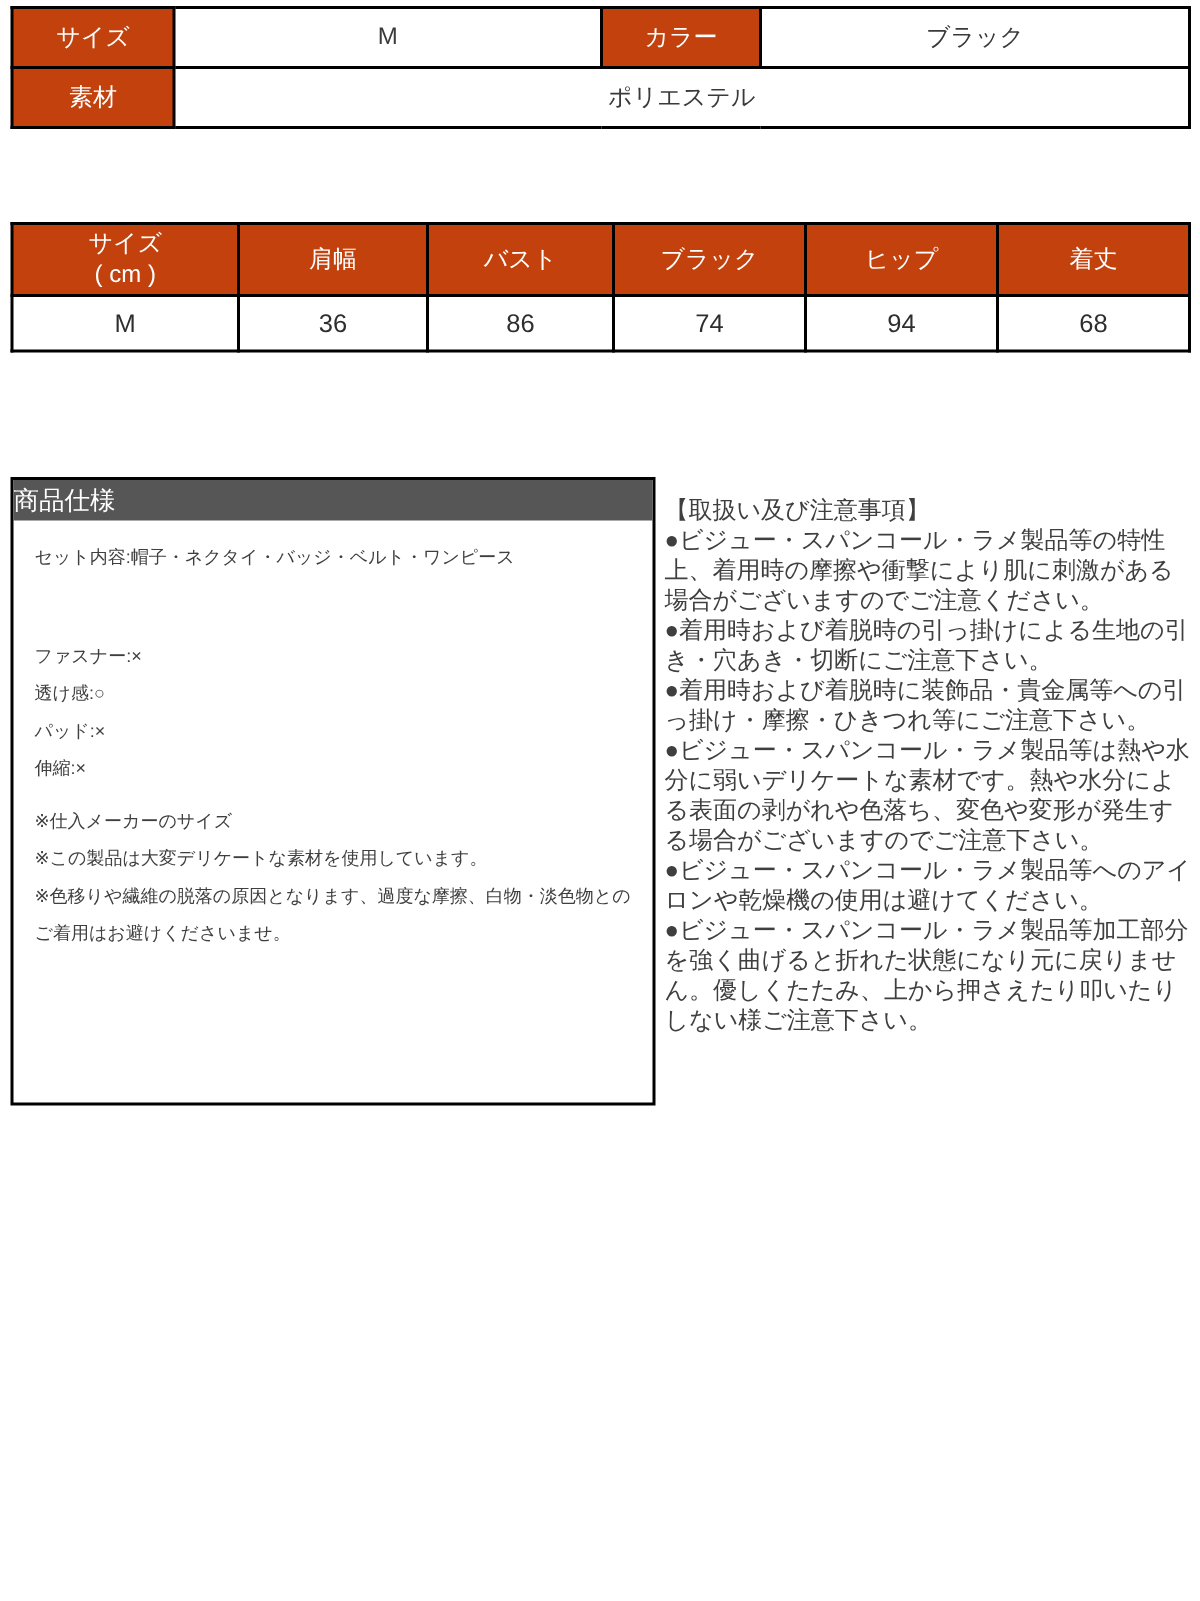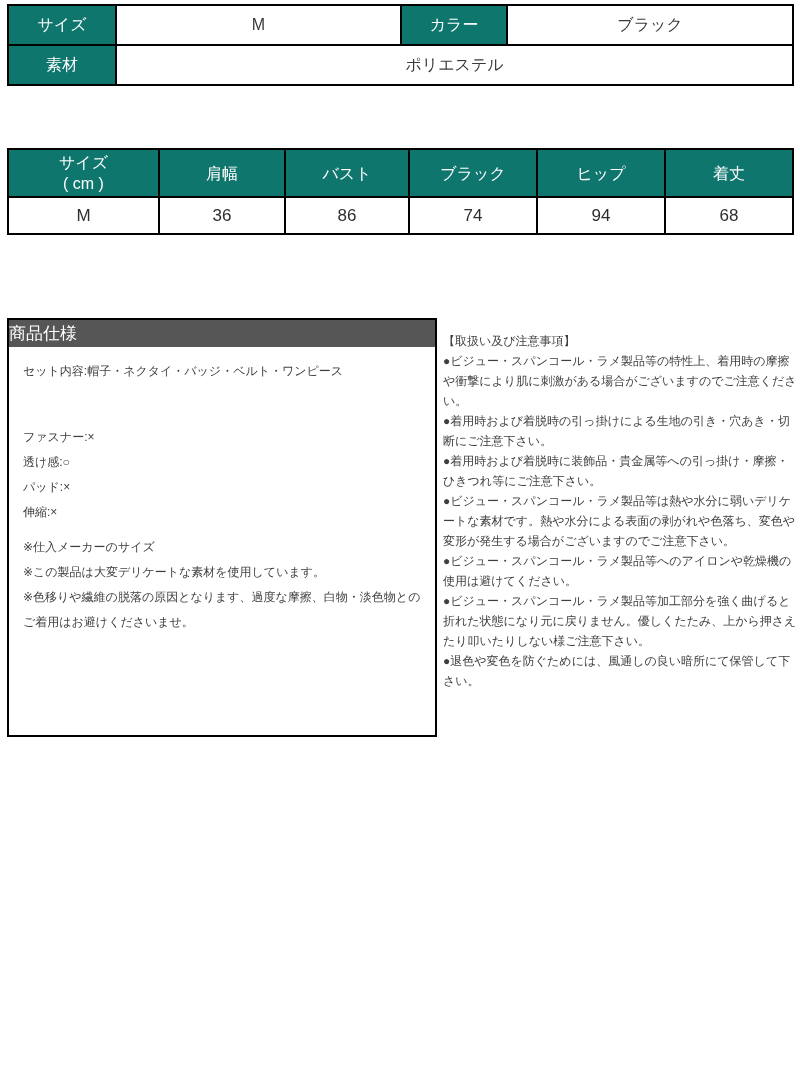--- a/index.html
+++ b/index.html
@@ -21,21 +21,21 @@
     border-collapse: collapse;
     table-layout: fixed;
   }
   .spec-table td, .spec-table th,
   .meas-table td, .meas-table th {
     border: 2px solid #000000;
     text-align: center;
     vertical-align: middle;
   }
   .dark-cell {
-    background: #0f766e;
+    background: #c2410c;
     color: #fefefe;
     font-weight: normal;
     font-size: 16px;
   }
   .spec-table td { font-size: 16px; color: #3a3a3a; }
   .spec-table tr { height: 40px; }
 
   
   .meas-table {
     position: absolute;
@@ -75,21 +75,21 @@
   }
   .gap-lg { margin-top: 41px; }
   .gap-sm { margin-top: 10px; }
 
   
   .notes-col {
     position: absolute;
     left: 443px;
     top: 331px;
     width: 354px;
-    font-size: 12px;
+    font-size: 16px;
     line-height: 20px;
     color: #3f3f3f;
   }
   .notes-col .note-line { margin: 0; }
 </style>
 </head>
 <body>
 
 <table class="spec-table">
   <colgroup>
@@ -161,14 +161,13 @@
 </div>
 
 <div class="notes-col">
   <div class="note-line">【取扱い及び注意事項】</div>
   <div class="note-line">●ビジュー・スパンコール・ラメ製品等の特性上、着用時の摩擦や衝撃により肌に刺激がある場合がございますのでご注意ください。</div>
   <div class="note-line">●着用時および着脱時の引っ掛けによる生地の引き・穴あき・切断にご注意下さい。</div>
   <div class="note-line">●着用時および着脱時に装飾品・貴金属等への引っ掛け・摩擦・ひきつれ等にご注意下さい。</div>
   <div class="note-line">●ビジュー・スパンコール・ラメ製品等は熱や水分に弱いデリケートな素材です。熱や水分による表面の剥がれや色落ち、変色や変形が発生する場合がございますのでご注意下さい。</div>
   <div class="note-line">●ビジュー・スパンコール・ラメ製品等へのアイロンや乾燥機の使用は避けてください。</div>
   <div class="note-line">●ビジュー・スパンコール・ラメ製品等加工部分を強く曲げると折れた状態になり元に戻りません。優しくたたみ、上から押さえたり叩いたりしない様ご注意下さい。</div>
-  <div class="note-line">●退色や変色を防ぐためには、風通しの良い暗所にて保管して下さい。</div>
 </div>
 
 </body></html>

